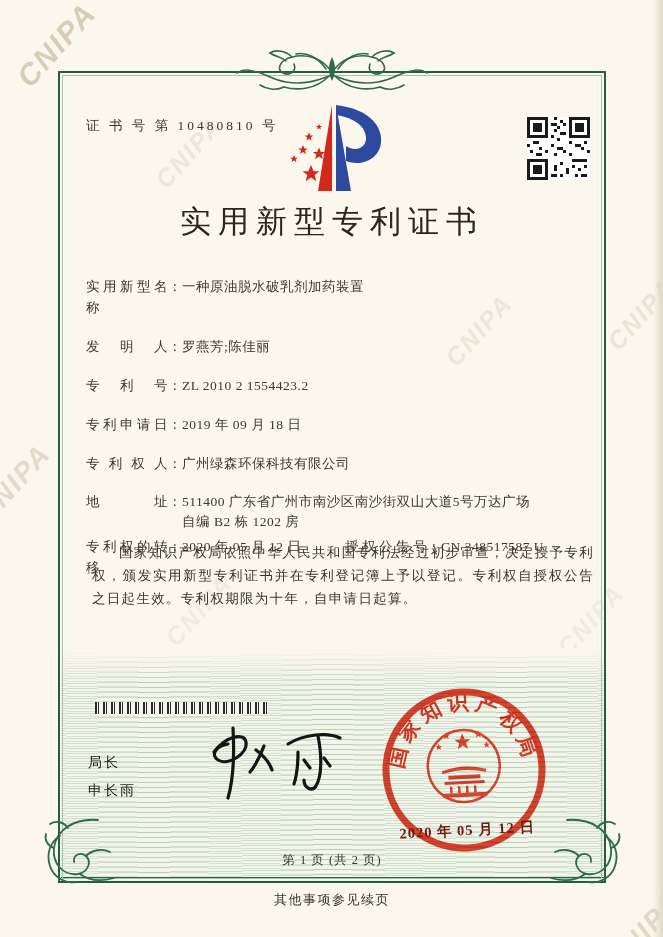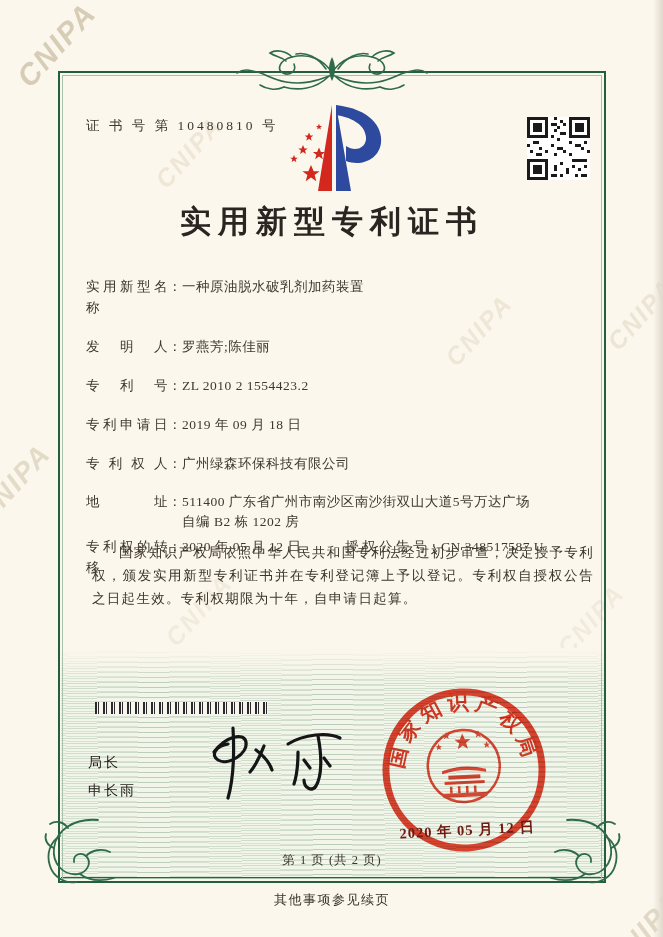--- a/index.html
+++ b/index.html
@@ -45,21 +45,21 @@
   }
   
   .cert-no {
     position:absolute; left:86px; top:117px; z-index:3;
     font-size:13.5px; letter-spacing:3px; color:#3c382f;
   }
   .logo { position:absolute; left:282px; top:99px; z-index:3; }
   .qr   { position:absolute; left:527px; top:117px; z-index:3; }
   .title {
     position:absolute; left:58px; width:548px; top:201px; z-index:3;
-    text-align:center; font-size:31px; font-weight:bold;
+    text-align:center; font-size:31px; font-weight:normal;
     letter-spacing:7px; color:#292521;
   }
   
   .fields {
     position:absolute; left:86px; top:276px; width:508px; z-index:3;
     font-size:13.5px; color:#3e382e; letter-spacing:.5px;
   }
   .row { display:flex; margin-bottom:18px; line-height:21px; }
   .lbl {
     display:inline-block; width:82px; flex:0 0 82px;

